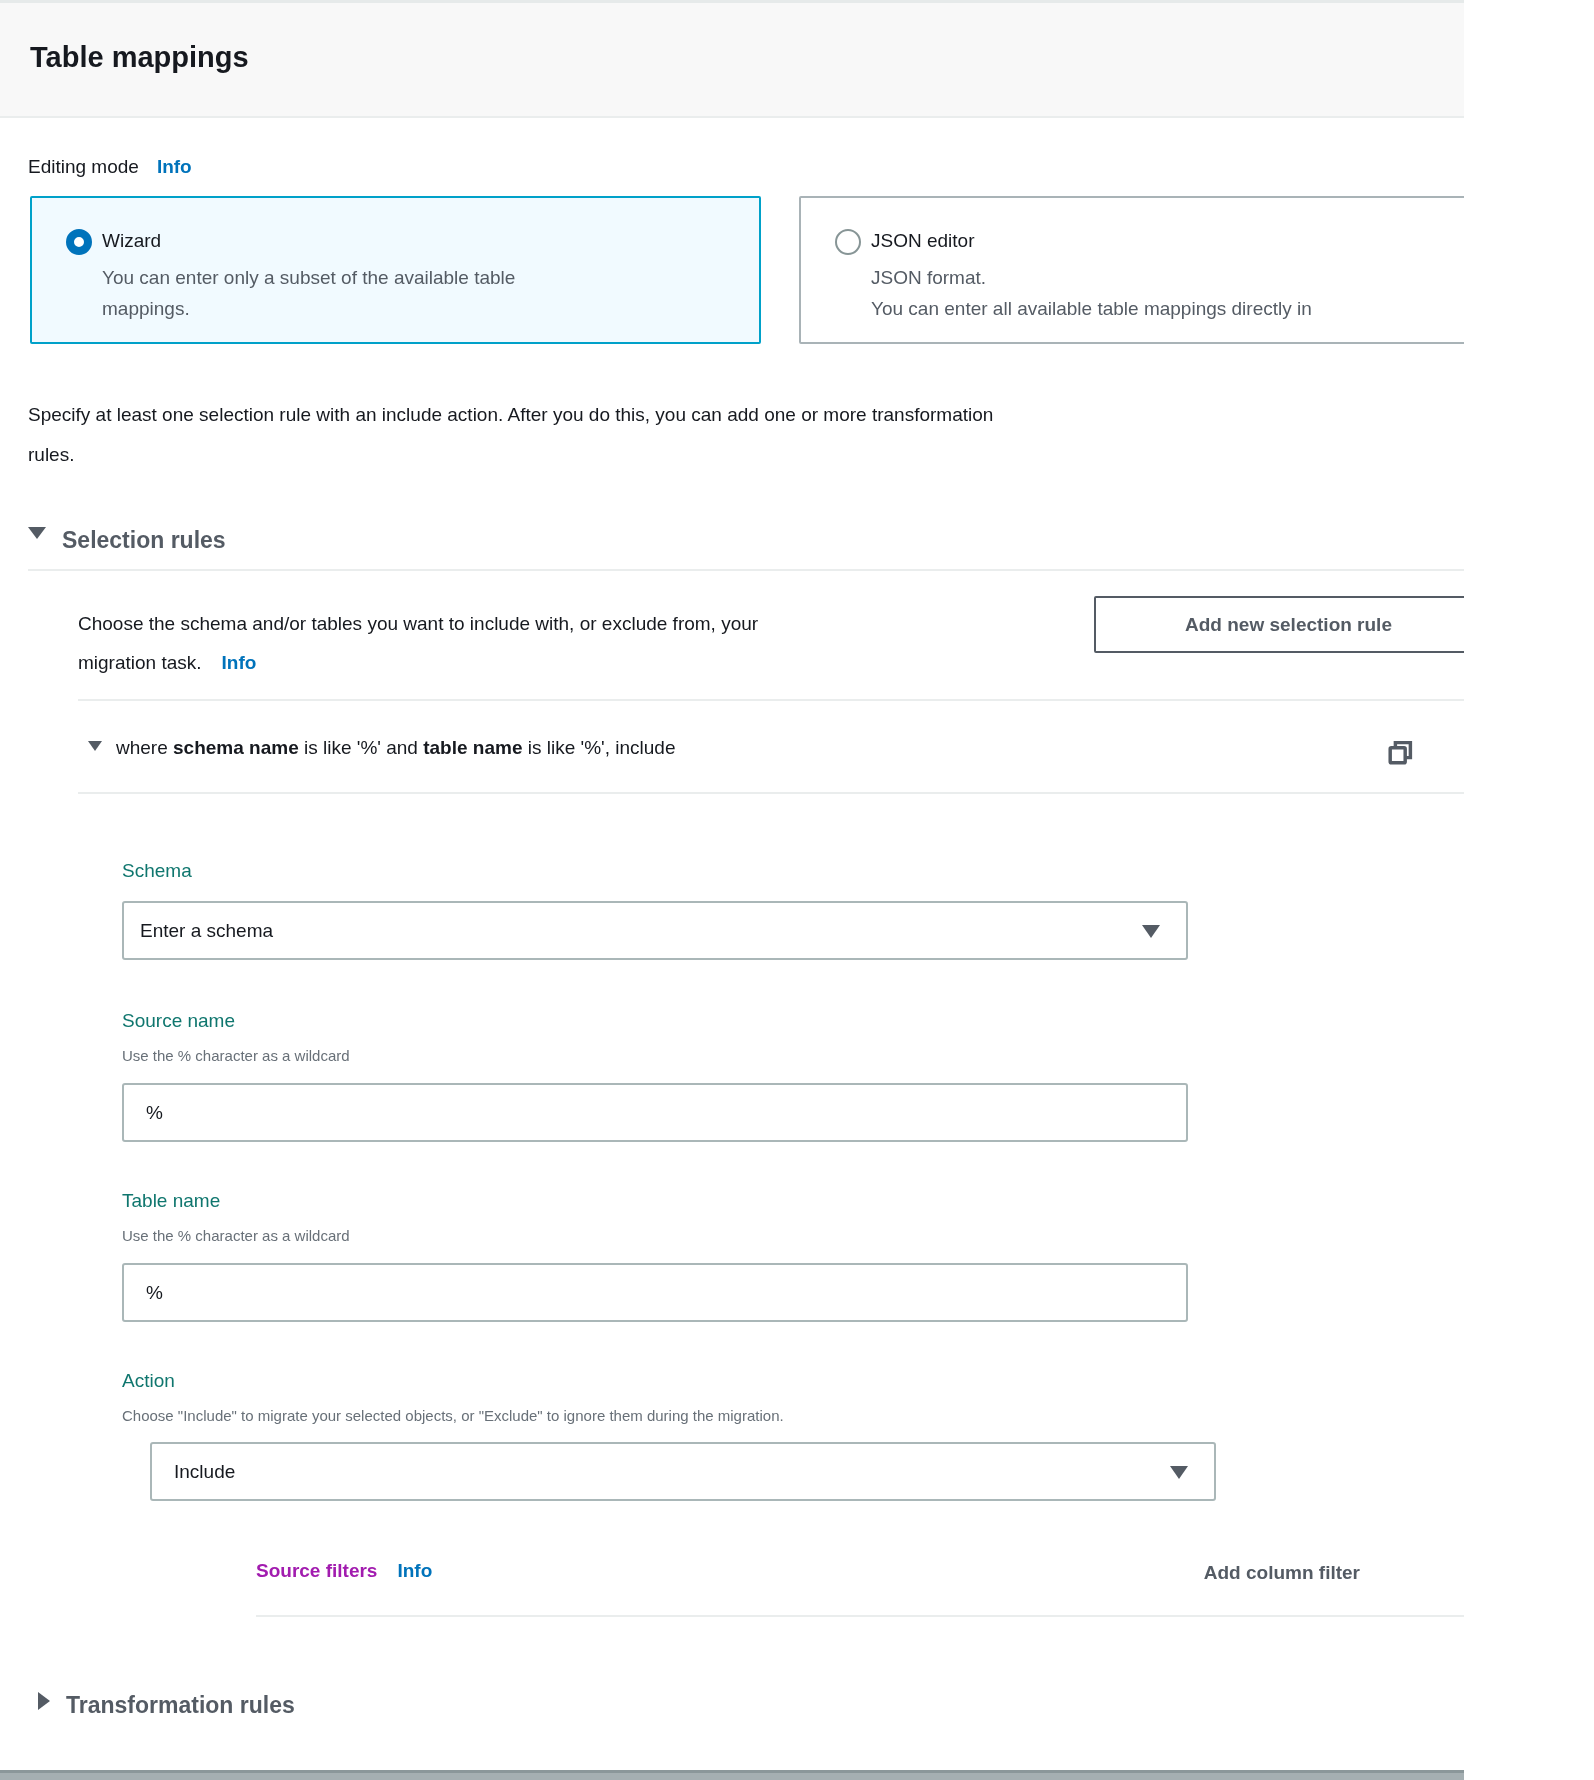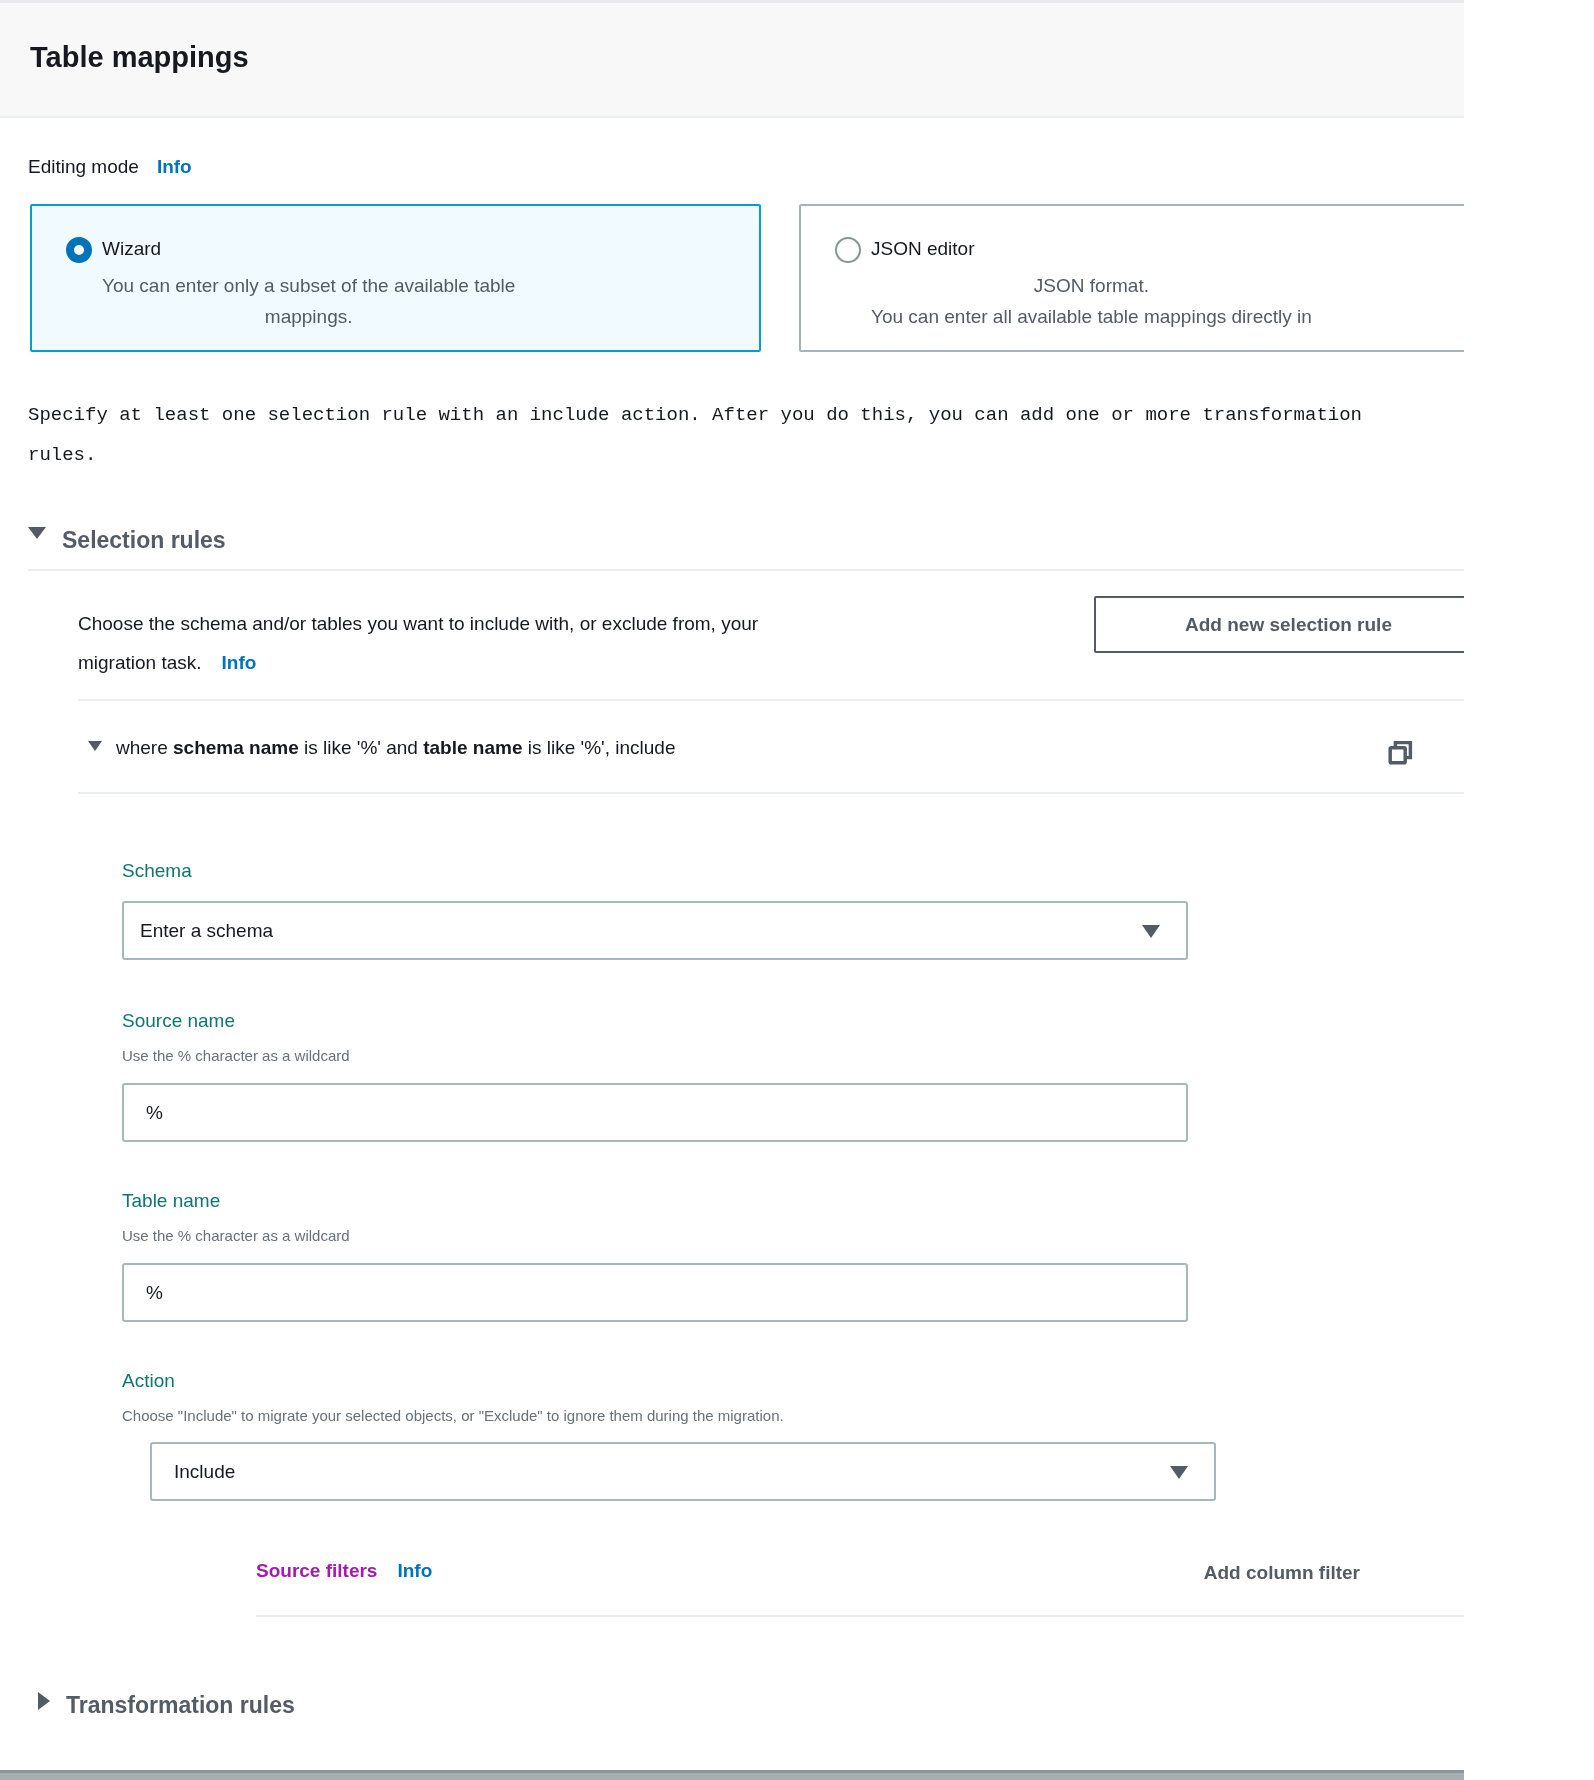--- a/index.html
+++ b/index.html
@@ -13,31 +13,31 @@
 
   
   .top-strip { left:0; top:0; width:1594px; height:3px; background:#e6eaea; }
   .header-band { left:0; top:3px; width:1594px; height:115px; background:#f8f8f8; border-bottom:2px solid #eaeded; }
   .page-title { left:30px; top:38px; font-size:29px; font-weight:700; color:#16191f; }
 
   
   .editing-row { left:28px; top:156px; display:flex; gap:18px; font-size:19px; align-items:baseline; }
   .info-link { color:#0073bb; font-weight:700; font-size:19px; cursor:pointer; }
 
-  .tile { position:absolute; top:204px; height:148px; border-radius:2px; cursor:pointer;text-align:center; }
+  .tile { position:absolute; top:196px; height:148px; border-radius:2px; cursor:pointer; }
   .tile-selected { left:30px; width:731px; background:#f1faff; border:2px solid #00a1c9; }
   .tile-plain    { left:799px; width:729px; background:#ffffff; border:2px solid #a9b3b7; }
   .radio { position:absolute; left:34px; top:31px; width:26px; height:26px; border-radius:50%; background:#ffffff; }
   .radio-on  { border:8px solid #0073bb; }
   .radio-off { border:2px solid #879596; }
   .tile-label { position:absolute; left:70px; top:30px; font-size:19px; line-height:26px; color:#16191f; }
   .tile-desc  { position:absolute; left:70px; top:64px; font-size:19px; line-height:31px; color:#545b64; }
 
   
-  .intro { left:28px; top:395px; font-size:19px; line-height:40px; color:#16191f;font-family:Liberation Mono, monospace; }
+  .intro { left:28px; top:395px; font-size:19px; line-height:40px; color:#16191f; }
 
   
   .section-row { display:flex; gap:16px; cursor:pointer; }
   .section-label { font-size:23px; font-weight:700; color:#545b64; }
   .tri-down-lg { width:0; height:0; border-left:9px solid transparent; border-right:9px solid transparent; border-top:12px solid #545b64; }
   .tri-right-lg { width:0; height:0; border-top:9px solid transparent; border-bottom:9px solid transparent; border-left:12px solid #545b64; }
 
   .choose-line { left:78px; font-size:19px; line-height:30px; }
   .add-rule-btn {
     left:1094px; top:596px; width:389px; height:57px; background:#ffffff;

